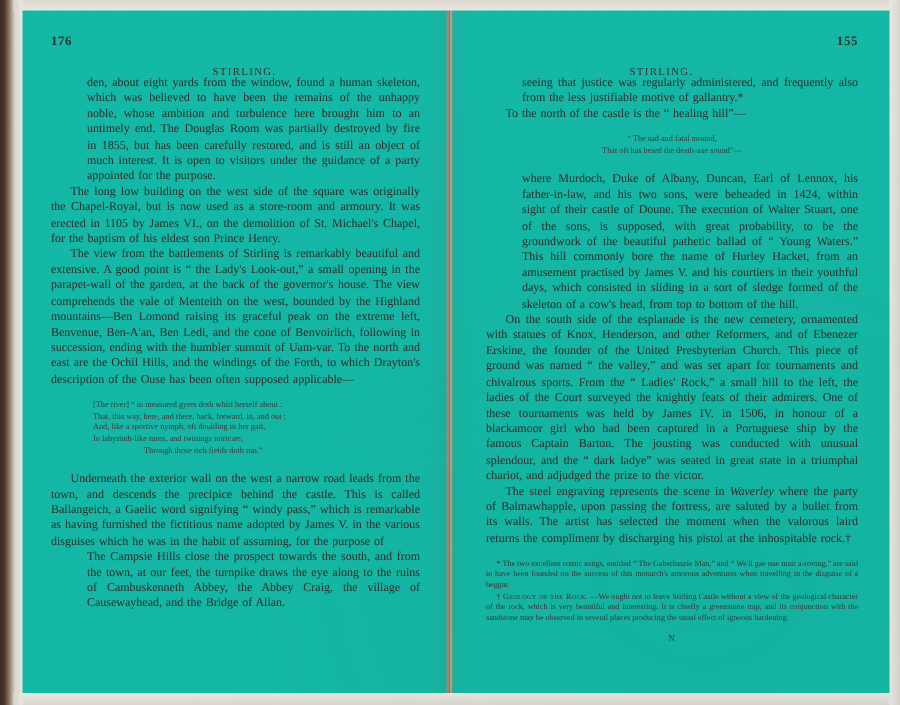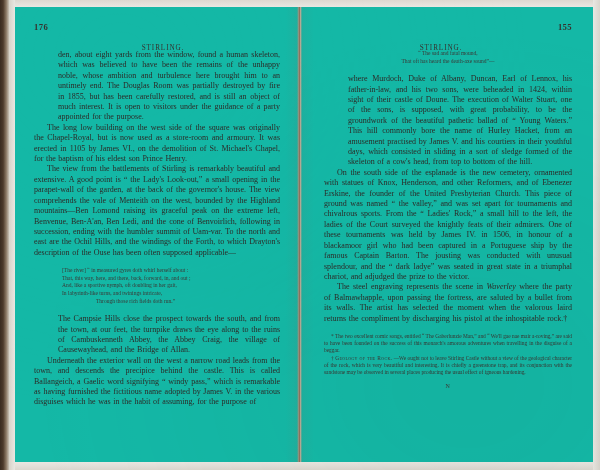--- a/index.html
+++ b/index.html
@@ -217,36 +217,38 @@
         <p class="para">The view from the battlements of Stirling is remarkably beautiful and extensive. A good point is “ the Lady's Look-out,” a small opening in the parapet-wall of the garden, at the back of the governor's house. The view comprehends the vale of Menteith on the west, bounded by the Highland mountains—Ben Lomond raising its graceful peak on the extreme left, Benvenue, Ben-A'an, Ben Ledi, and the cone of Benvoirlich, following in succession, ending with the humbler summit of Uam-var. To the north and east are the Ochil Hills, and the windings of the Forth, to which Drayton's description of the Ouse has been often supposed applicable—</p>
 
         <div class="verse verse-left">
           <div class="vline">[The river] “ in measured gyres doth whirl herself about :</div>
           <div class="vline">That, this way, here, and there, back, forward, in, and out ;</div>
           <div class="vline">And, like a sportive nymph, oft doubling in her gait,</div>
           <div class="vline">In labyrinth-like turns, and twinings intricate,</div>
           <div class="vline deep">Through those rich fields doth run.”</div>
         </div>
 
+        <p class="para">Underneath the exterior wall on the west a narrow road leads from the town, and descends the precipice behind the castle. This is called Ballangeich, a Gaelic word signifying “ windy pass,” which is remarkable as having furnished the fictitious name adopted by James V. in the various disguises which he was in the habit of assuming, for the purpose of</p>
         <p class="para noindent">The Campsie Hills close the prospect towards the south, and from the town, at our feet, the turnpike draws the eye along to the ruins of Cambuskenneth Abbey, the Abbey Craig, the village of Causewayhead, and the Bridge of Allan.</p>
-        <p class="para">Underneath the exterior wall on the west a narrow road leads from the town, and descends the precipice behind the castle. This is called Ballangeich, a Gaelic word signifying “ windy pass,” which is remarkable as having furnished the fictitious name adopted by James V. in the various disguises which he was in the habit of assuming, for the purpose of</p>
       </div>
 
     </div>
   </div>
 
   <div class="page page-right">
     <div class="page-inner">
 
       <div class="runhead">
         <span class="rh-title">STIRLING.</span>
         <span class="folio">155</span>
       </div>
 
       <div class="body-text">
+        <p class="para noindent">seeing that justice was regularly administered, and frequently also from the less justifiable motive of gallantry.*</p>
+        <p class="para">To the north of the castle is the “ healing hill”—</p>
 
         <div class="verse verse-right">
           <div class="vline">“ The sad and fatal mound,</div>
           <div class="vline">That oft has heard the death-axe sound”—</div>
         </div>
 
         <p class="para noindent">where Murdoch, Duke of Albany, Duncan, Earl of Lennox, his father-in-law, and his two sons, were beheaded in 1424, within sight of their castle of Doune. The execution of Walter Stuart, one of the sons, is supposed, with great probability, to be the groundwork of the beautiful pathetic ballad of “ Young Waters.” This hill commonly bore the name of Hurley Hacket, from an amusement practised by James V. and his courtiers in their youthful days, which consisted in sliding in a sort of sledge formed of the skeleton of a cow's head, from top to bottom of the hill.</p>
         <p class="para">On the south side of the esplanade is the new cemetery, ornamented with statues of Knox, Henderson, and other Reformers, and of Ebenezer Erskine, the founder of the United Presbyterian Church. This piece of ground was named “ the valley,” and was set apart for tournaments and chivalrous sports. From the “ Ladies' Rock,” a small hill to the left, the ladies of the Court surveyed the knightly feats of their admirers. One of these tournaments was held by James IV. in 1506, in honour of a blackamoor girl who had been captured in a Portuguese ship by the famous Captain Barton. The jousting was conducted with unusual splendour, and the “ dark ladye” was seated in great state in a triumphal chariot, and adjudged the prize to the victor.</p>
         <p class="para">
           <span>The steel engraving represents the scene in <i class="it">Waverley</i> where the party of Balmawhapple, upon passing the fortress, are saluted by a bullet from its walls. The artist has selected the moment when the valorous laird returns the compliment by discharging his pistol at the inhospitable rock.†</span>

